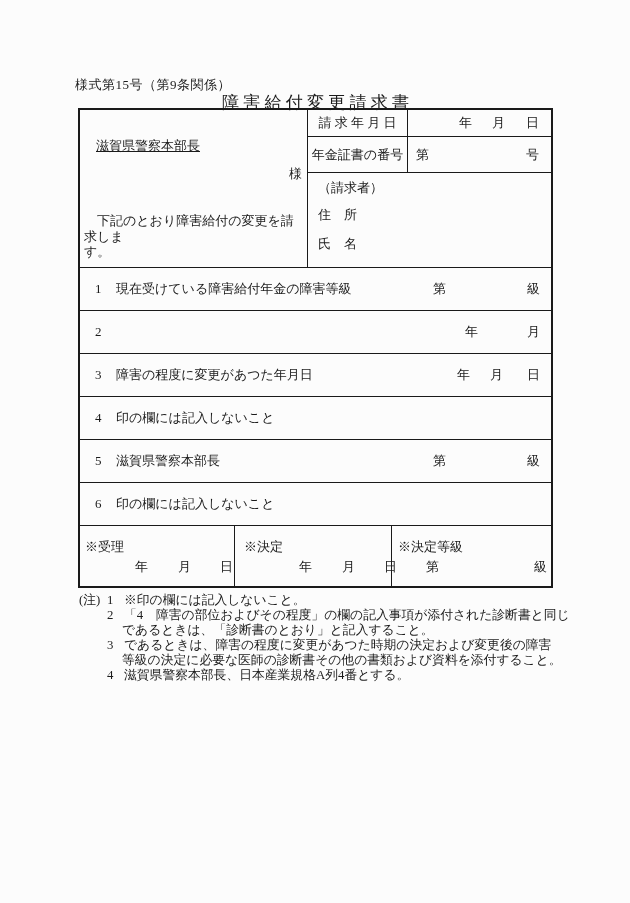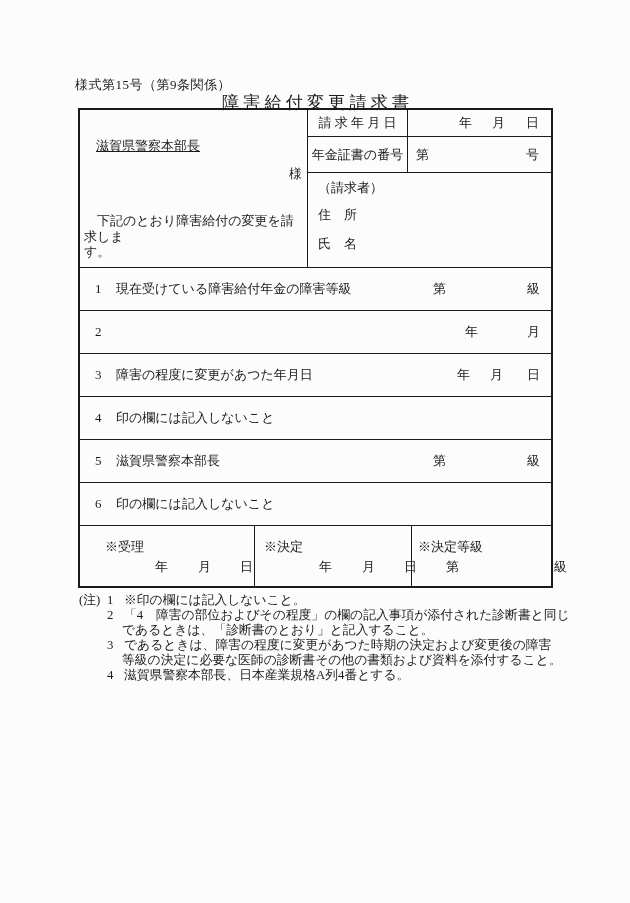--- a/index.html
+++ b/index.html
@@ -43,21 +43,21 @@
   .u{position:absolute;top:50%;transform:translateY(-50%);}
   .claimant-cell{flex:1;position:relative;}
   .claimant-cell .cl{position:absolute;left:10px;}
 
   
   .item-row{height:43px;position:relative;box-sizing:border-box;}
   .item-no{position:absolute;left:15px;top:50%;transform:translateY(-50%);}
   .item-label{position:absolute;left:36px;top:50%;transform:translateY(-50%);white-space:nowrap;}
 
   
-  .bottom-section{display:flex;height:60px;box-sizing:border-box;padding-left:20px;}
+  .bottom-section{display:flex;height:60px;box-sizing:border-box;}
   .ocell{position:relative;box-sizing:border-box;}
   .ocell-1{width:155px;}
   .ocell-2{width:157px;text-align:center;}
   .ocell-3{flex:1;font-family:Liberation Serif, serif;}
   .olabel{position:absolute;top:12px;}
   .bu{position:absolute;top:32px;}
 
   
   .notes{position:absolute;left:0;top:593px;width:630px;}
   .note-line{position:relative;height:15px;line-height:15px;font-size:12.8px;}

